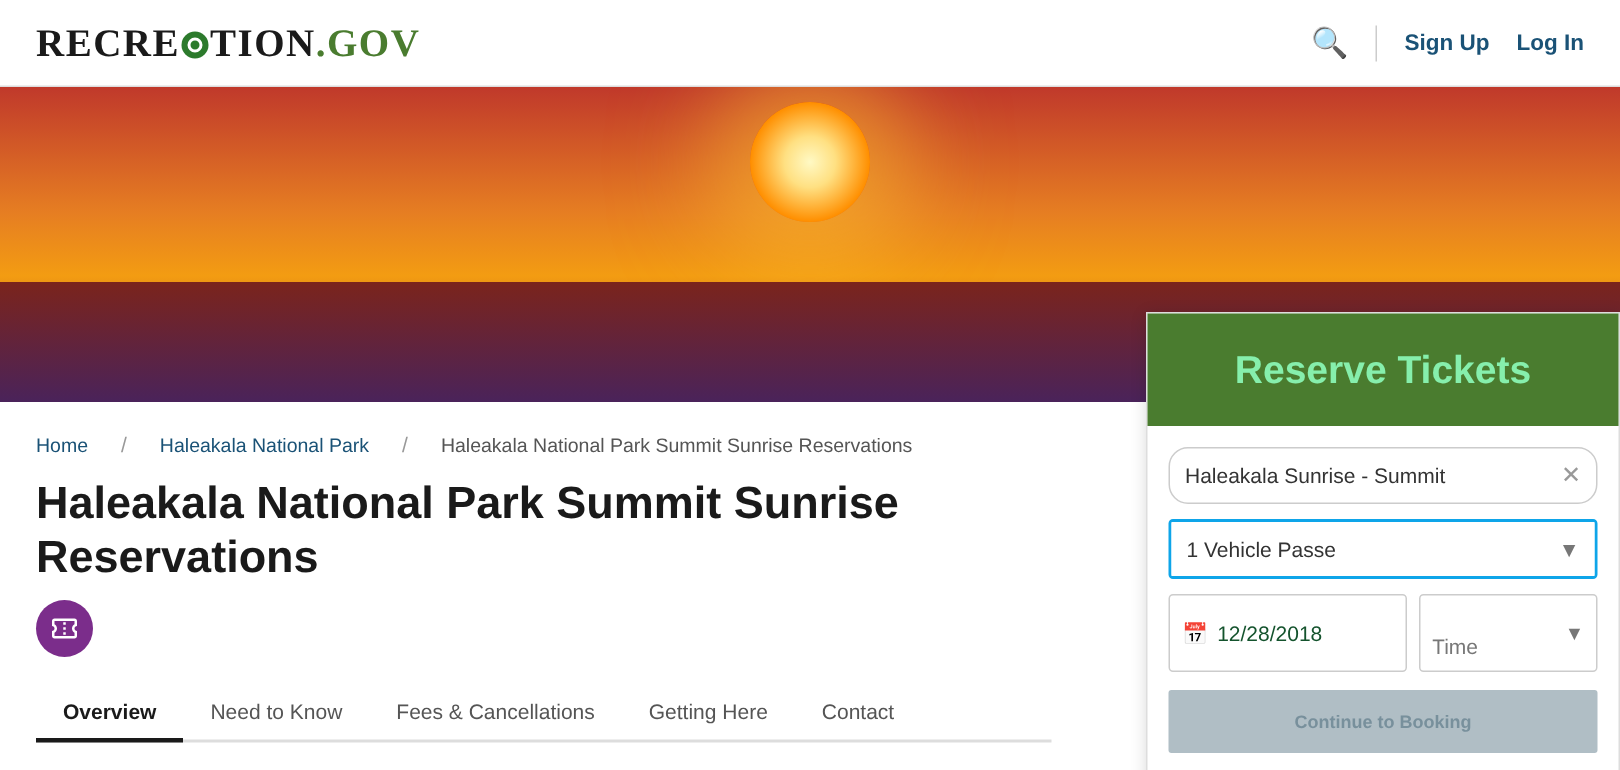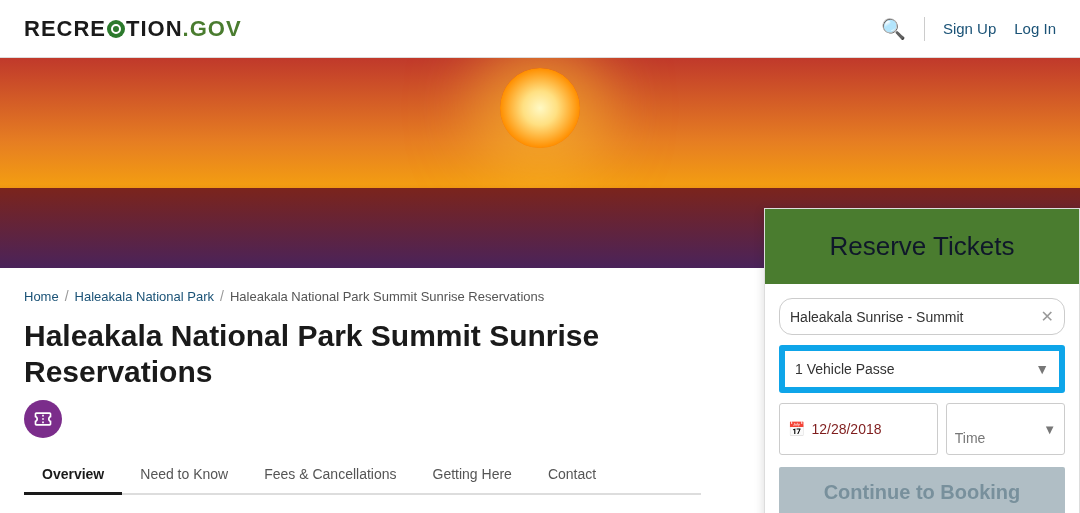--- a/index.html
+++ b/index.html
@@ -9,26 +9,26 @@
     .header {
       display: flex;
       align-items: center;
       justify-content: space-between;
       padding: 10px 24px;
       border-bottom: 1px solid #ddd;
       background: #fff;
       height: 58px;
     }
     .header-logo {
-      font-size: 22px;
+      font-size: 26px;
       font-weight: 700;
       color: #1a1a1a;
       letter-spacing: 1px;
       text-transform: uppercase;
-      font-family: Liberation Sans, sans-serif;
+      font-family: Liberation Serif, serif;
     }
     .header-right {
       display: flex;
       align-items: center;
       gap: 18px;
     }
     .header-search-icon {
       font-size: 20px;
       color: #555;
       cursor: pointer;
@@ -36,21 +36,21 @@
     .header-divider {
       width: 1px;
       height: 24px;
       background: #ccc;
     }
     .header-link {
       font-size: 15px;
       color: #1a5276;
       text-decoration: none;
       cursor: pointer;
-      font-weight: 400;
+      font-weight: 700;
     }
 
     
     .hero {
       width: 100%;
       height: 210px;
       background: linear-gradient(to bottom, #c0392b 0%, #e67e22 40%, #f39c12 60%, #922b21 100%);
       position: relative;
       overflow: hidden;
     }
@@ -83,21 +83,21 @@
     .content-area {
       flex: 1;
       padding: 20px 24px;
       max-width: 725px;
     }
 
     
     .breadcrumb {
       display: flex;
       align-items: center;
-      gap: 6px;
+      gap: 22px;
       font-size: 13px;
       color: #555;
       margin-bottom: 14px;
     }
     .breadcrumb a {
       color: #1a5276;
       text-decoration: none;
       cursor: pointer;
     }
     .breadcrumb-sep {
@@ -169,25 +169,25 @@
       width: 316px;
       position: absolute;
       right: 0;
       top: -60px;
       background: #fff;
       box-shadow: 0 2px 10px rgba(0,0,0,0.15);
       border: 1px solid #ddd;
     }
     .reserve-header {
       background: #4a7c2f;
-      color: #0f172a;
+      color: #86efac;
       text-align: center;
       padding: 22px 16px;
       font-size: 26px;
-      font-weight: 400;
+      font-weight: 700;
     }
     .reserve-body {
       padding: 14px;
     }
 
     
     .location-selector {
       display: flex;
       align-items: center;
       border: 1px solid #ccc;
@@ -203,21 +203,21 @@
       flex: 1;
     }
     .clear-icon {
       color: #999;
       font-size: 16px;
       cursor: pointer;
     }
 
     
     .vehicle-selector {
-      border: 6px solid #0ea5e9;
+      border: 2px solid #0ea5e9;
       border-radius: 3px;
       margin-bottom: 10px;
       position: relative;
     }
     .vehicle-select {
       width: 100%;
       padding: 10px 30px 10px 10px;
       font-size: 14px;
       color: #333;
       border: none;
@@ -251,21 +251,21 @@
       padding: 8px 8px;
       background: #fff;
       gap: 6px;
     }
     .date-icon {
       color: #555;
       font-size: 14px;
     }
     .date-text {
       font-size: 14px;
-      color: #7f1d1d;
+      color: #14532d;
     }
     .time-select-wrap {
       flex: 1;
       position: relative;
       border: 1px solid #ccc;
       border-radius: 3px;
       background: #fff;
     }
     .time-select {
       width: 100%;
@@ -289,21 +289,21 @@
       font-size: 13px;
     }
 
     
     .btn-continue {
       width: 100%;
       padding: 14px;
       background: #b0bec5;
       color: #78909c;
       border: none;
-      font-size: 20px;
+      font-size: 12px;
       font-weight: 600;
       cursor: not-allowed;
       margin-bottom: 20px;
       text-align: center;
       border-radius: 2px;
     }
     .btn-view-tours {
       width: 100%;
       padding: 14px;
       background: #fff;

